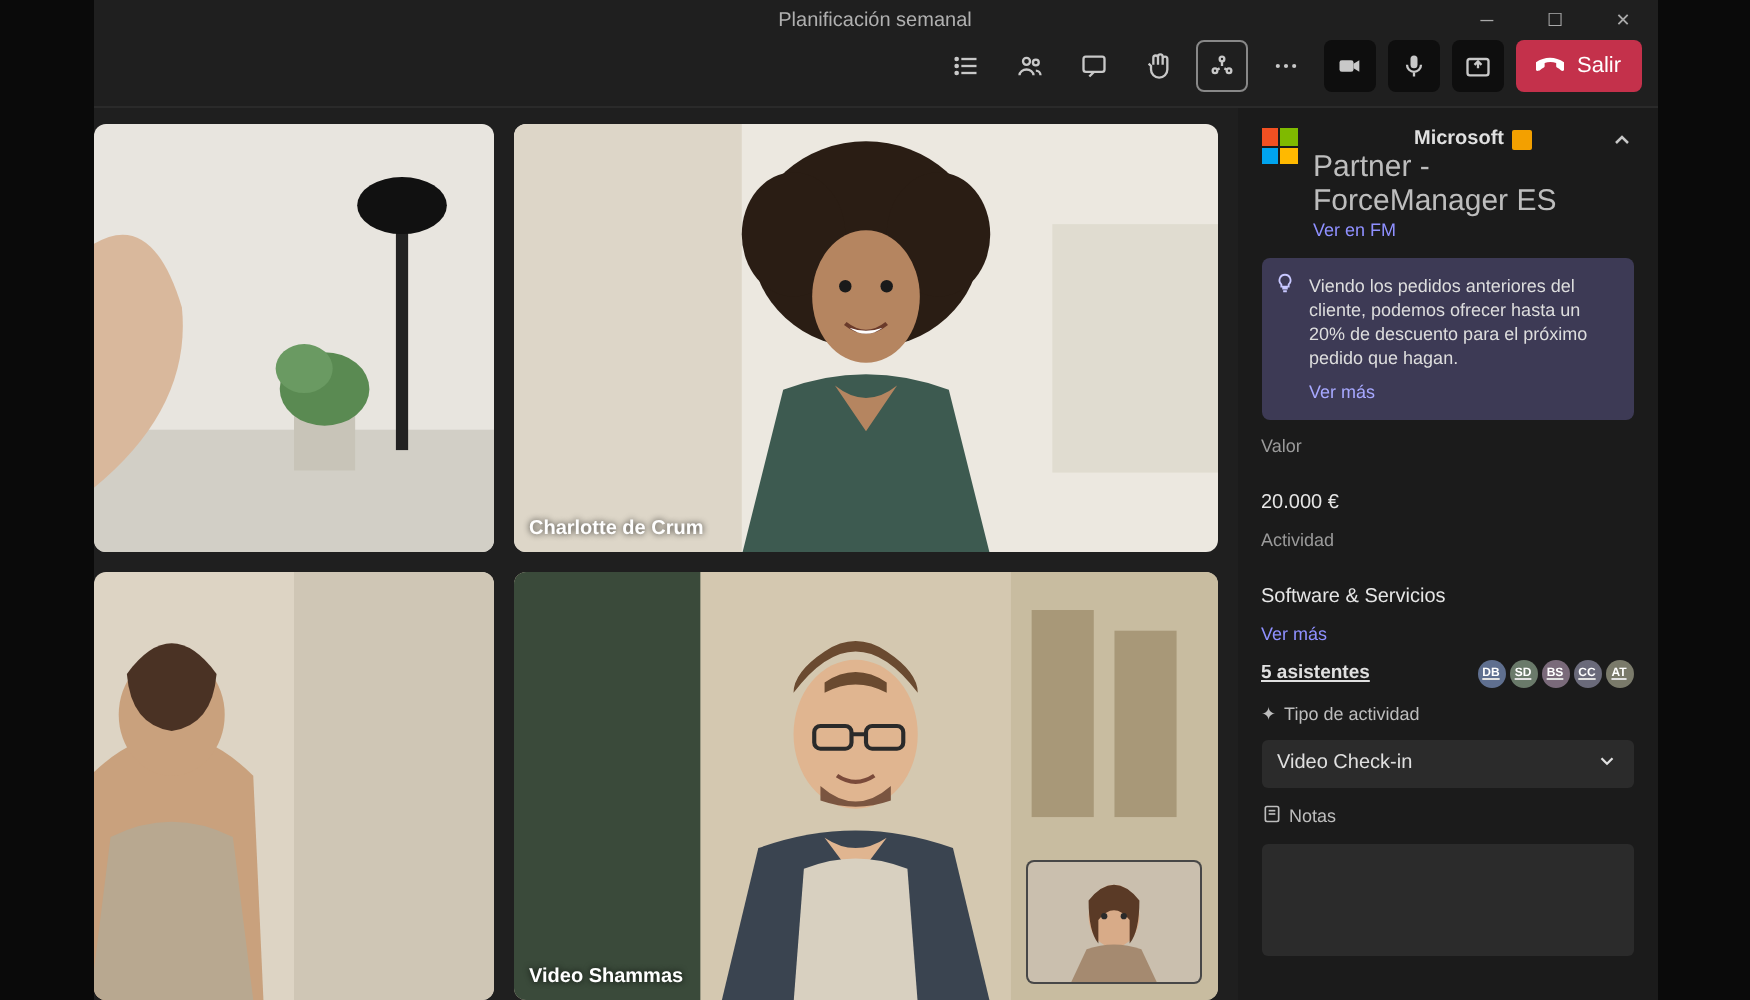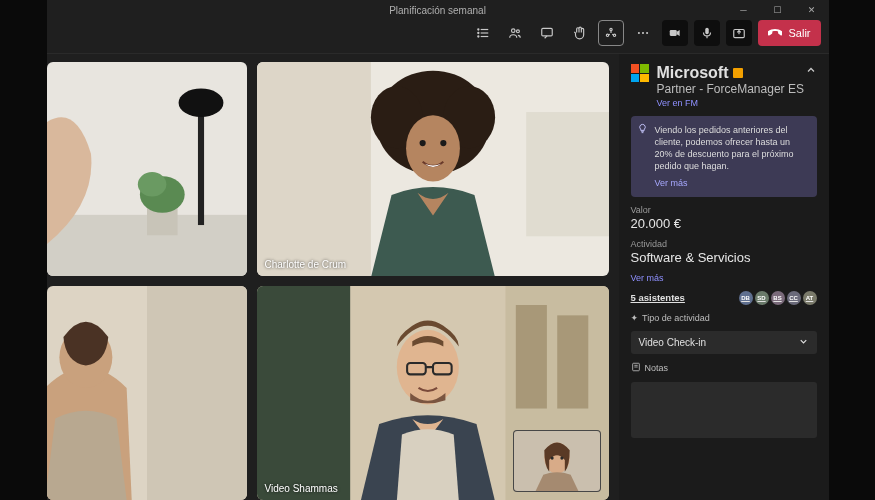--- a/index.html
+++ b/index.html
@@ -82,20 +82,21 @@
   grid-template-rows: 1fr 1fr;
   gap: 10px;
   padding: 8px 10px 0 0;
   overflow: hidden;
 }
 .tile {
   background: #2d2d2d;
   border-radius: 6px;
   position: relative;
   overflow: hidden;
+  font-weight: bold;
 }
 .tile svg.scene { width: 100%; height: 100%; display:block; }
 .name-label {
   position: absolute;
   left: 8px; bottom: 6px;
   font-size: 10px;
   color: #fff;
   text-shadow: 0 0 3px rgba(0,0,0,.8);
 }
 .pip {
@@ -121,41 +122,41 @@
 }
 .ms-logo {
   width: 18px; height: 18px;
   display: grid; grid-template-columns: 1fr 1fr; grid-template-rows: 1fr 1fr;
   gap: 1px; flex-shrink: 0;
 }
 .ms-logo span:nth-child(1){background:#f25022}
 .ms-logo span:nth-child(2){background:#7fba00}
 .ms-logo span:nth-child(3){background:#00a4ef}
 .ms-logo span:nth-child(4){background:#ffb900}
-.panel-title { font-size: 16px; font-weight: 600; display:flex; align-items:center; gap:4px;}
-.panel-sub { font-size: 12px; color: #bdbdbd; }
+.panel-title { font-size: 10px; font-weight: 600; display:flex; align-items:center; gap:4px;justify-content:center;}
+.panel-sub { font-size: 15px; color: #bdbdbd; }
 .panel-link { font-size: 9px; color: #8f90ff; }
 .chev-up {
   position: absolute; right: 0; top: 0;
   color: #c8c8c8;
 }
 .tip-box {
   background: #3d3a55;
   border-radius: 4px;
   padding: 8px;
   font-size: 9px;
   color: #ddd;
   line-height: 1.35;
   position: relative;
 }
 .tip-box .bulb { position:absolute; left:6px; top:7px; }
 .tip-box .tip-text { padding-left: 16px; display:block; }
 .tip-box .more { color: #a7a8ff; font-size: 9px; margin-top: 4px; display:inline-block; padding-left:16px;}
 .kv { font-size: 9px; color: #9a9a9a; }
-.kv .val { font-size: 13px; color: #e6e6e6; margin-top:1px;}
+.kv .val { font-size: 10px; color: #e6e6e6; margin-top:18px;}
 .link-sm { font-size: 9px; color: #8f90ff; }
 .attendees-row {
   display:flex; justify-content: space-between; align-items:center;
   font-size: 9.5px; color:#e0e0e0; font-weight:600;text-decoration:underline;
 }
 .avatars { display:flex; gap:2px; }
 .av {
   width:14px; height:14px; border-radius:50%;
   font-size:6px; display:flex; align-items:center; justify-content:center;
   color:#fff;

